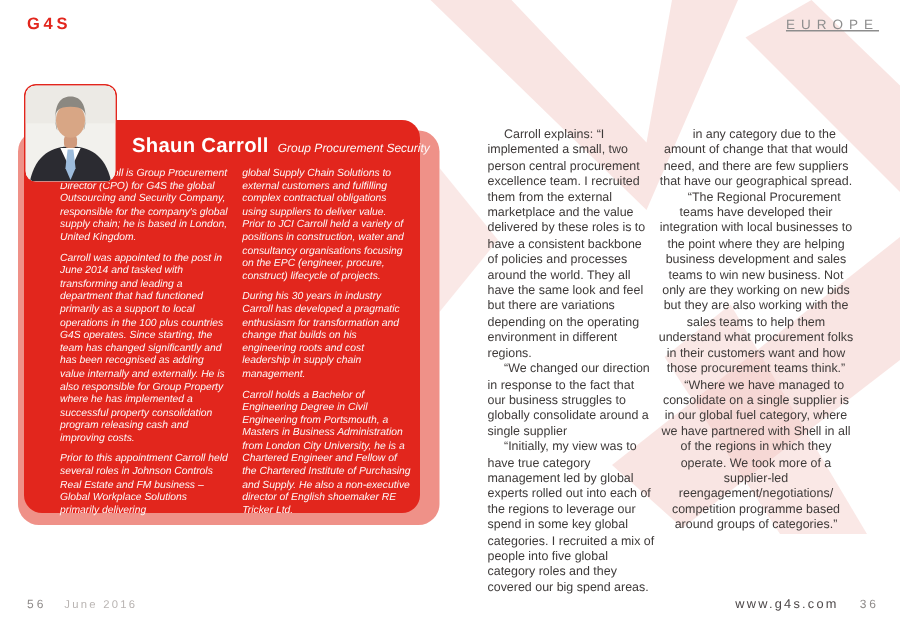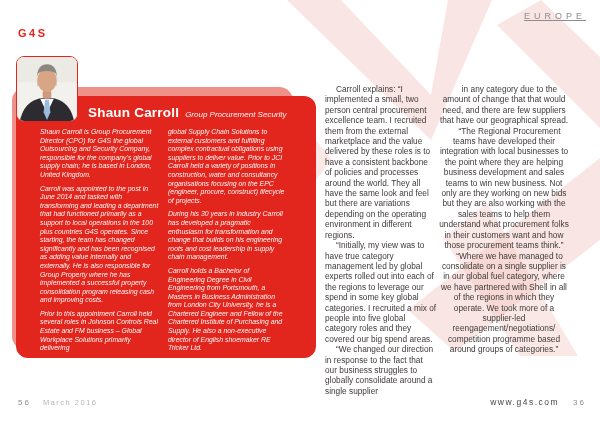--- a/index.html
+++ b/index.html
@@ -5,28 +5,28 @@
   html,body{margin:0;padding:0;}
   body{
     width:600px;height:424px;position:relative;overflow:hidden;
     background:#ffffff;
     font-family:"Liberation Sans","DejaVu Sans",sans-serif;
     -webkit-font-smoothing:antialiased;
   }
   
   .bg-shapes{position:absolute;left:0;top:0;width:600px;height:424px;z-index:0;}
   
-  .brand{position:absolute;left:18px;top:27px;z-index:5;
+  .brand{position:absolute;left:18px;top:10px;z-index:5;
     color:#e2261d;font-weight:bold;font-size:11px;letter-spacing:2.5px;}
   .section{position:absolute;right:14px;top:11px;z-index:5;
     color:#8d8d8d;font-size:9px;letter-spacing:4px;text-decoration:underline;}
   
   .card-salmon{position:absolute;left:12px;top:87px;width:281px;height:263px;
     background:#ef9188;border-radius:14px;z-index:1;}
-  .card{position:absolute;left:16px;top:96px;width:300px;height:262px;
+  .card{position:absolute;left:16px;top:80px;width:264px;height:262px;
     background:#e2261d;border-radius:12px;z-index:2;color:#ffffff;}
   .card-header{padding:9px 8px 0 72px;display:flex;align-items:baseline;gap:6px;white-space:nowrap;}
   .card-name{font-size:13.5px;font-weight:bold;letter-spacing:.2px;}
   .card-role{font-size:8px;font-style:italic;opacity:.96;}
   .card-cols{display:flex;gap:9px;padding:8px 6px 0 24px;}
   .card-col{width:119px;font-size:6.9px;line-height:8.6px;font-style:italic;color:rgba(255,255,255,.96);}
   .card-col p{margin:0 0 5px 0;}
   
   .photo{position:absolute;left:16px;top:56px;width:62px;height:66px;z-index:3;
     background:#f4f3f0;border:1.5px solid #e2261d;border-radius:8px;overflow:hidden;box-sizing:border-box;}
@@ -99,32 +99,32 @@
 
     <path d="M20.5,23 C20.5,11.5 25,7.5 31,7.5 C37,7.5 41.5,11.5 41.5,23 C41.5,17.5 39.5,14.5 31,14.5 C22.5,14.5 20.5,17.5 20.5,23 Z" fill="#8b8881"></path>
     <path d="M20.5,20 C20.5,26 21,29 22,31 L20.8,25 Z" fill="#8b8881"></path>
     <path d="M41.5,20 C41.5,26 41,29 40,31 L41.2,25 Z" fill="#8b8881"></path>
   </svg>
 </div>
 
 <div class="article">
   <div class="acol1">
     <p>Carroll explains: “I implemented a small, two person central procurement excellence team. I recruited them from the external marketplace and the value delivered by these roles is to have a consistent backbone of policies and processes around the world. They all have the same look and feel but there are variations depending on the operating environment in different regions.</p>
+    <p>“We changed our direction in response to the fact that our business struggles to globally consolidate around a single supplier</p>
     <p>“Initially, my view was to have true category management led by global experts rolled out into each of the regions to leverage our spend in some key global categories. I recruited a mix of people into five global category roles and they covered our big spend areas.</p>
-    <p>“We changed our direction in response to the fact that our business struggles to globally consolidate around a single supplier</p>
   </div>
   <div class="acol2">
     <p>in any category due to the amount of change that that would need, and there are few suppliers that have our geographical spread.</p>
     <p>“The Regional Procurement teams have developed their integration with local businesses to the point where they are helping business development and sales teams to win new business. Not only are they working on new bids but they are also working with the sales teams to help them understand what procurement folks in their customers want and how those procurement teams think.”</p>
     <p>“Where we have managed to consolidate on a single supplier is in our global fuel category, where we have partnered with Shell in all of the regions in which they operate. We took more of a supplier-led reengagement/negotiations/ competition programme based around groups of categories.”</p>
   </div>
 </div>
 
 <div class="footer">
   <div class="f-group">
     <span class="f-pagenum">56</span>
-    <span class="f-issue">March 2016</span>
+    <span class="f-issue">June 2016</span>
   </div>
   <div class="f-group">
     <span class="f-site">www.g4s.com</span>
     <span class="f-pagenum right">36</span>
   </div>
 </div>
 
 </body></html>

